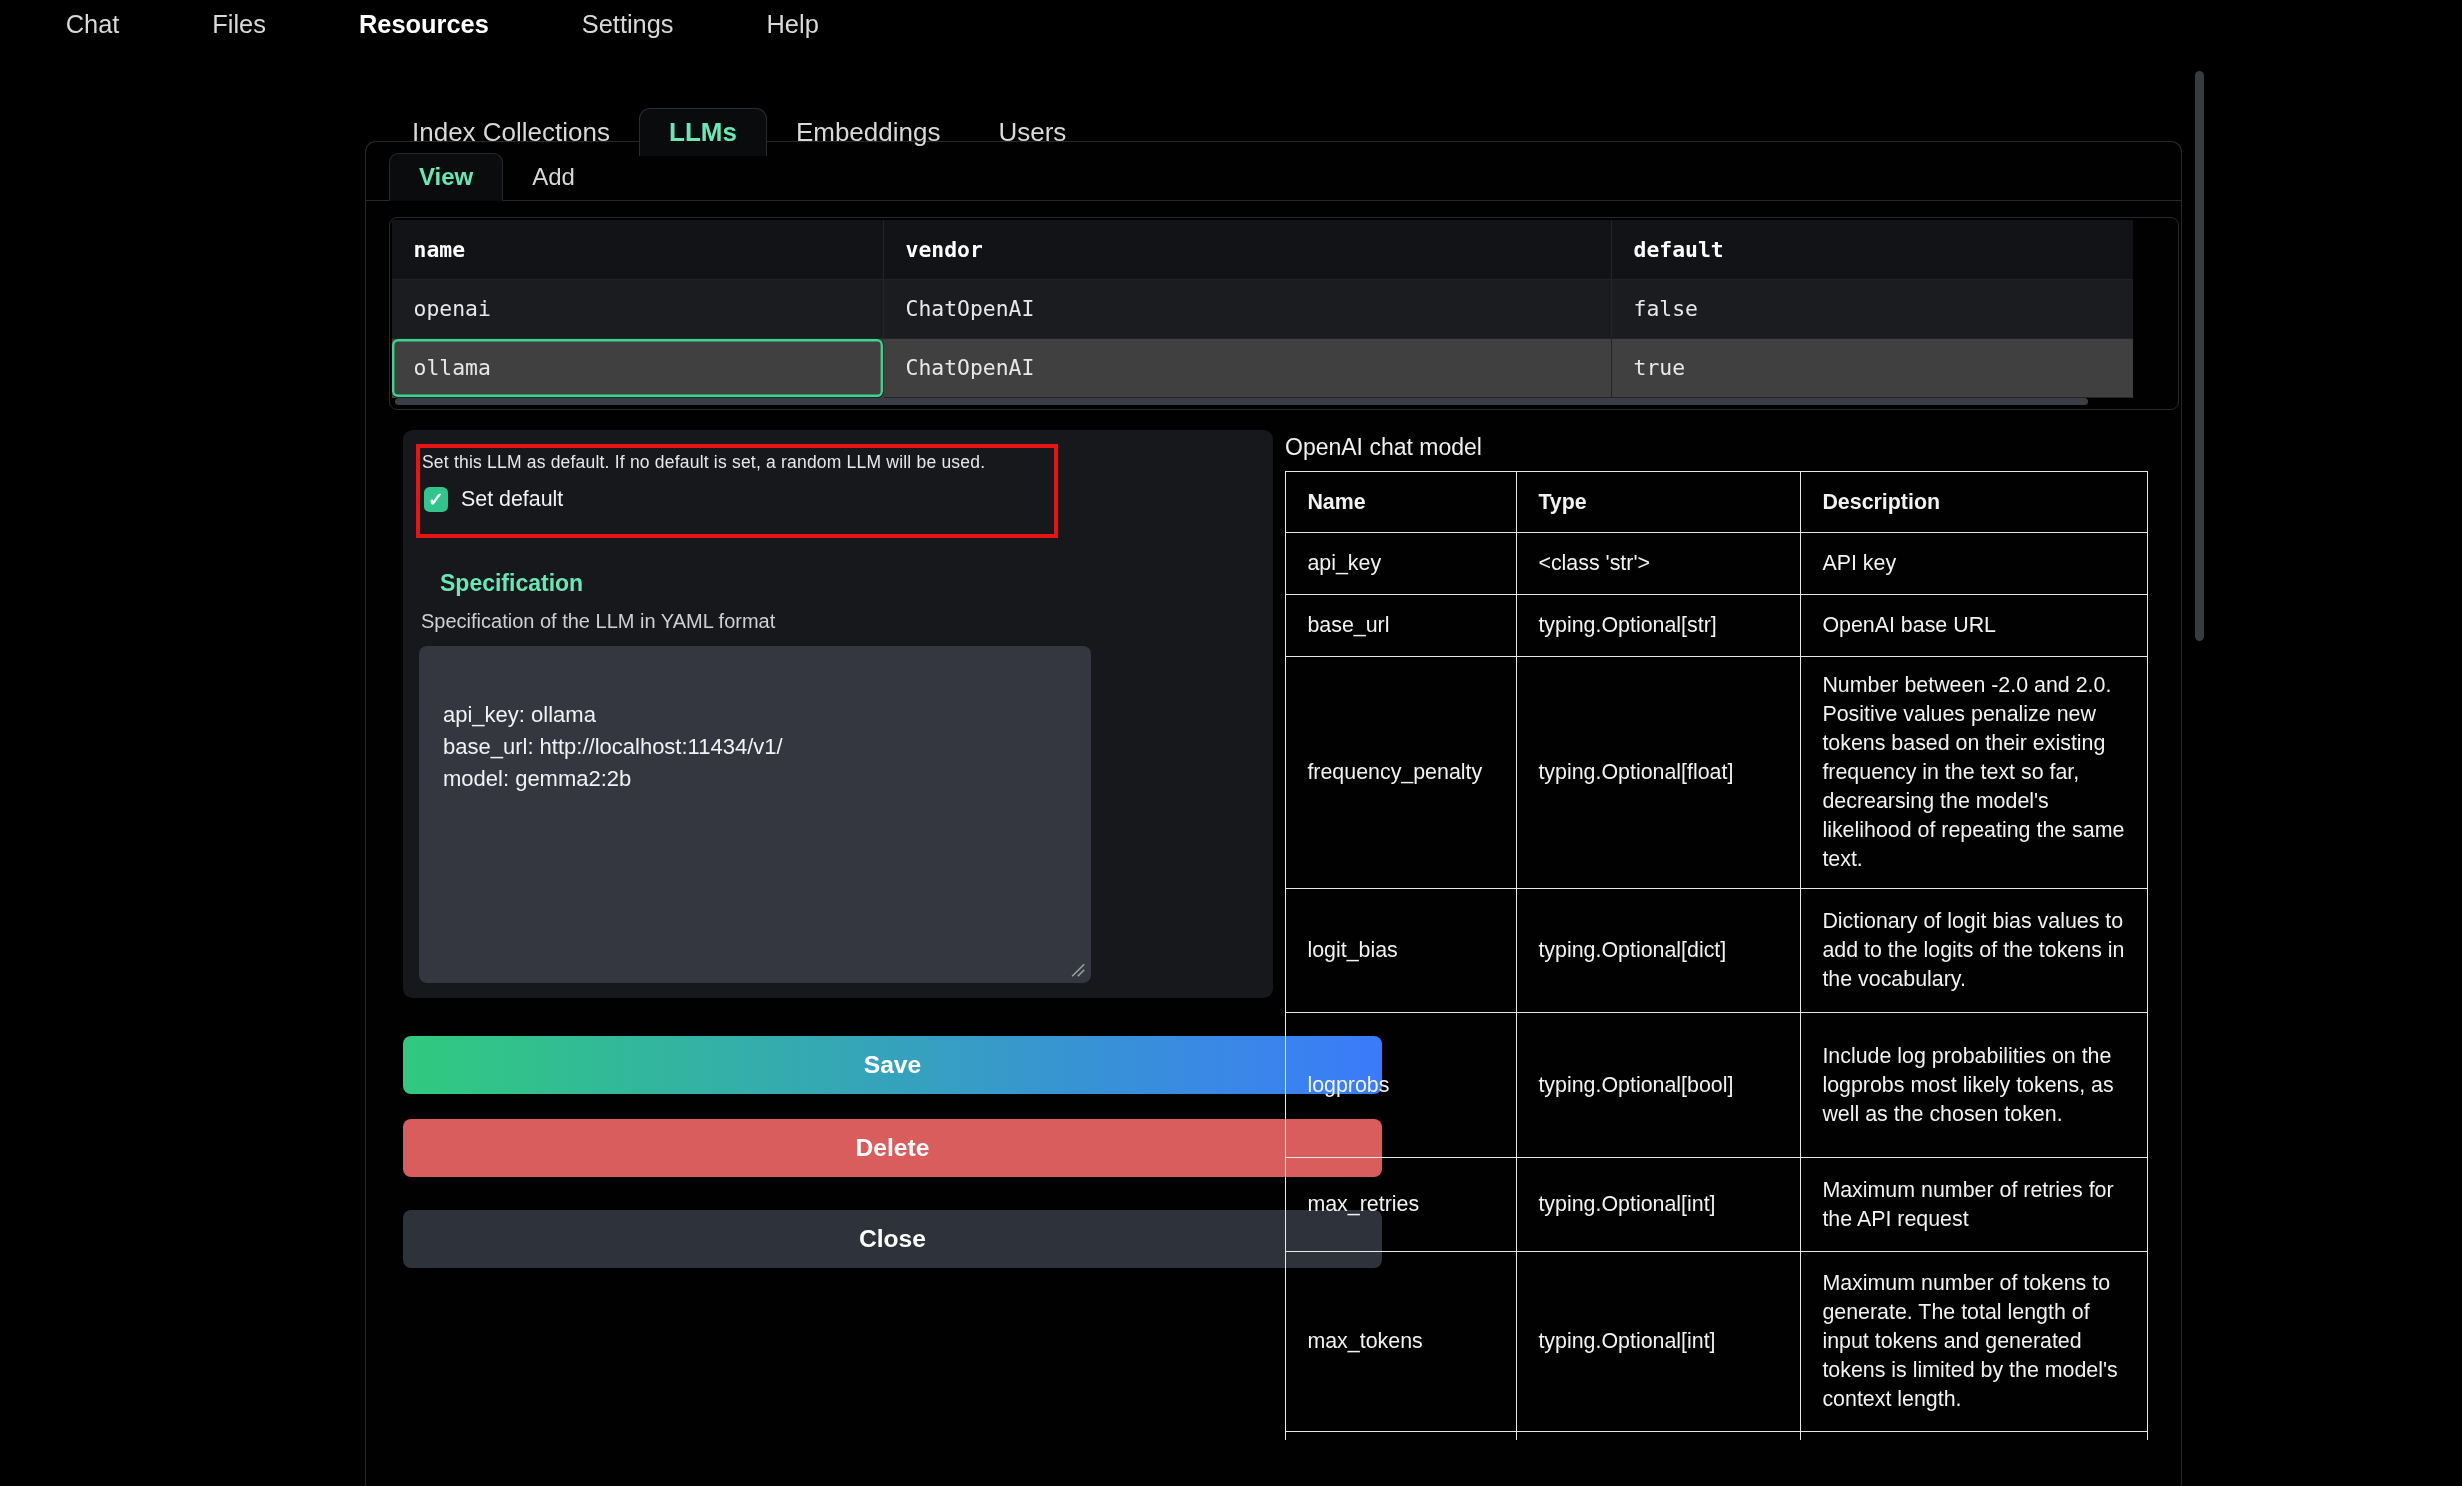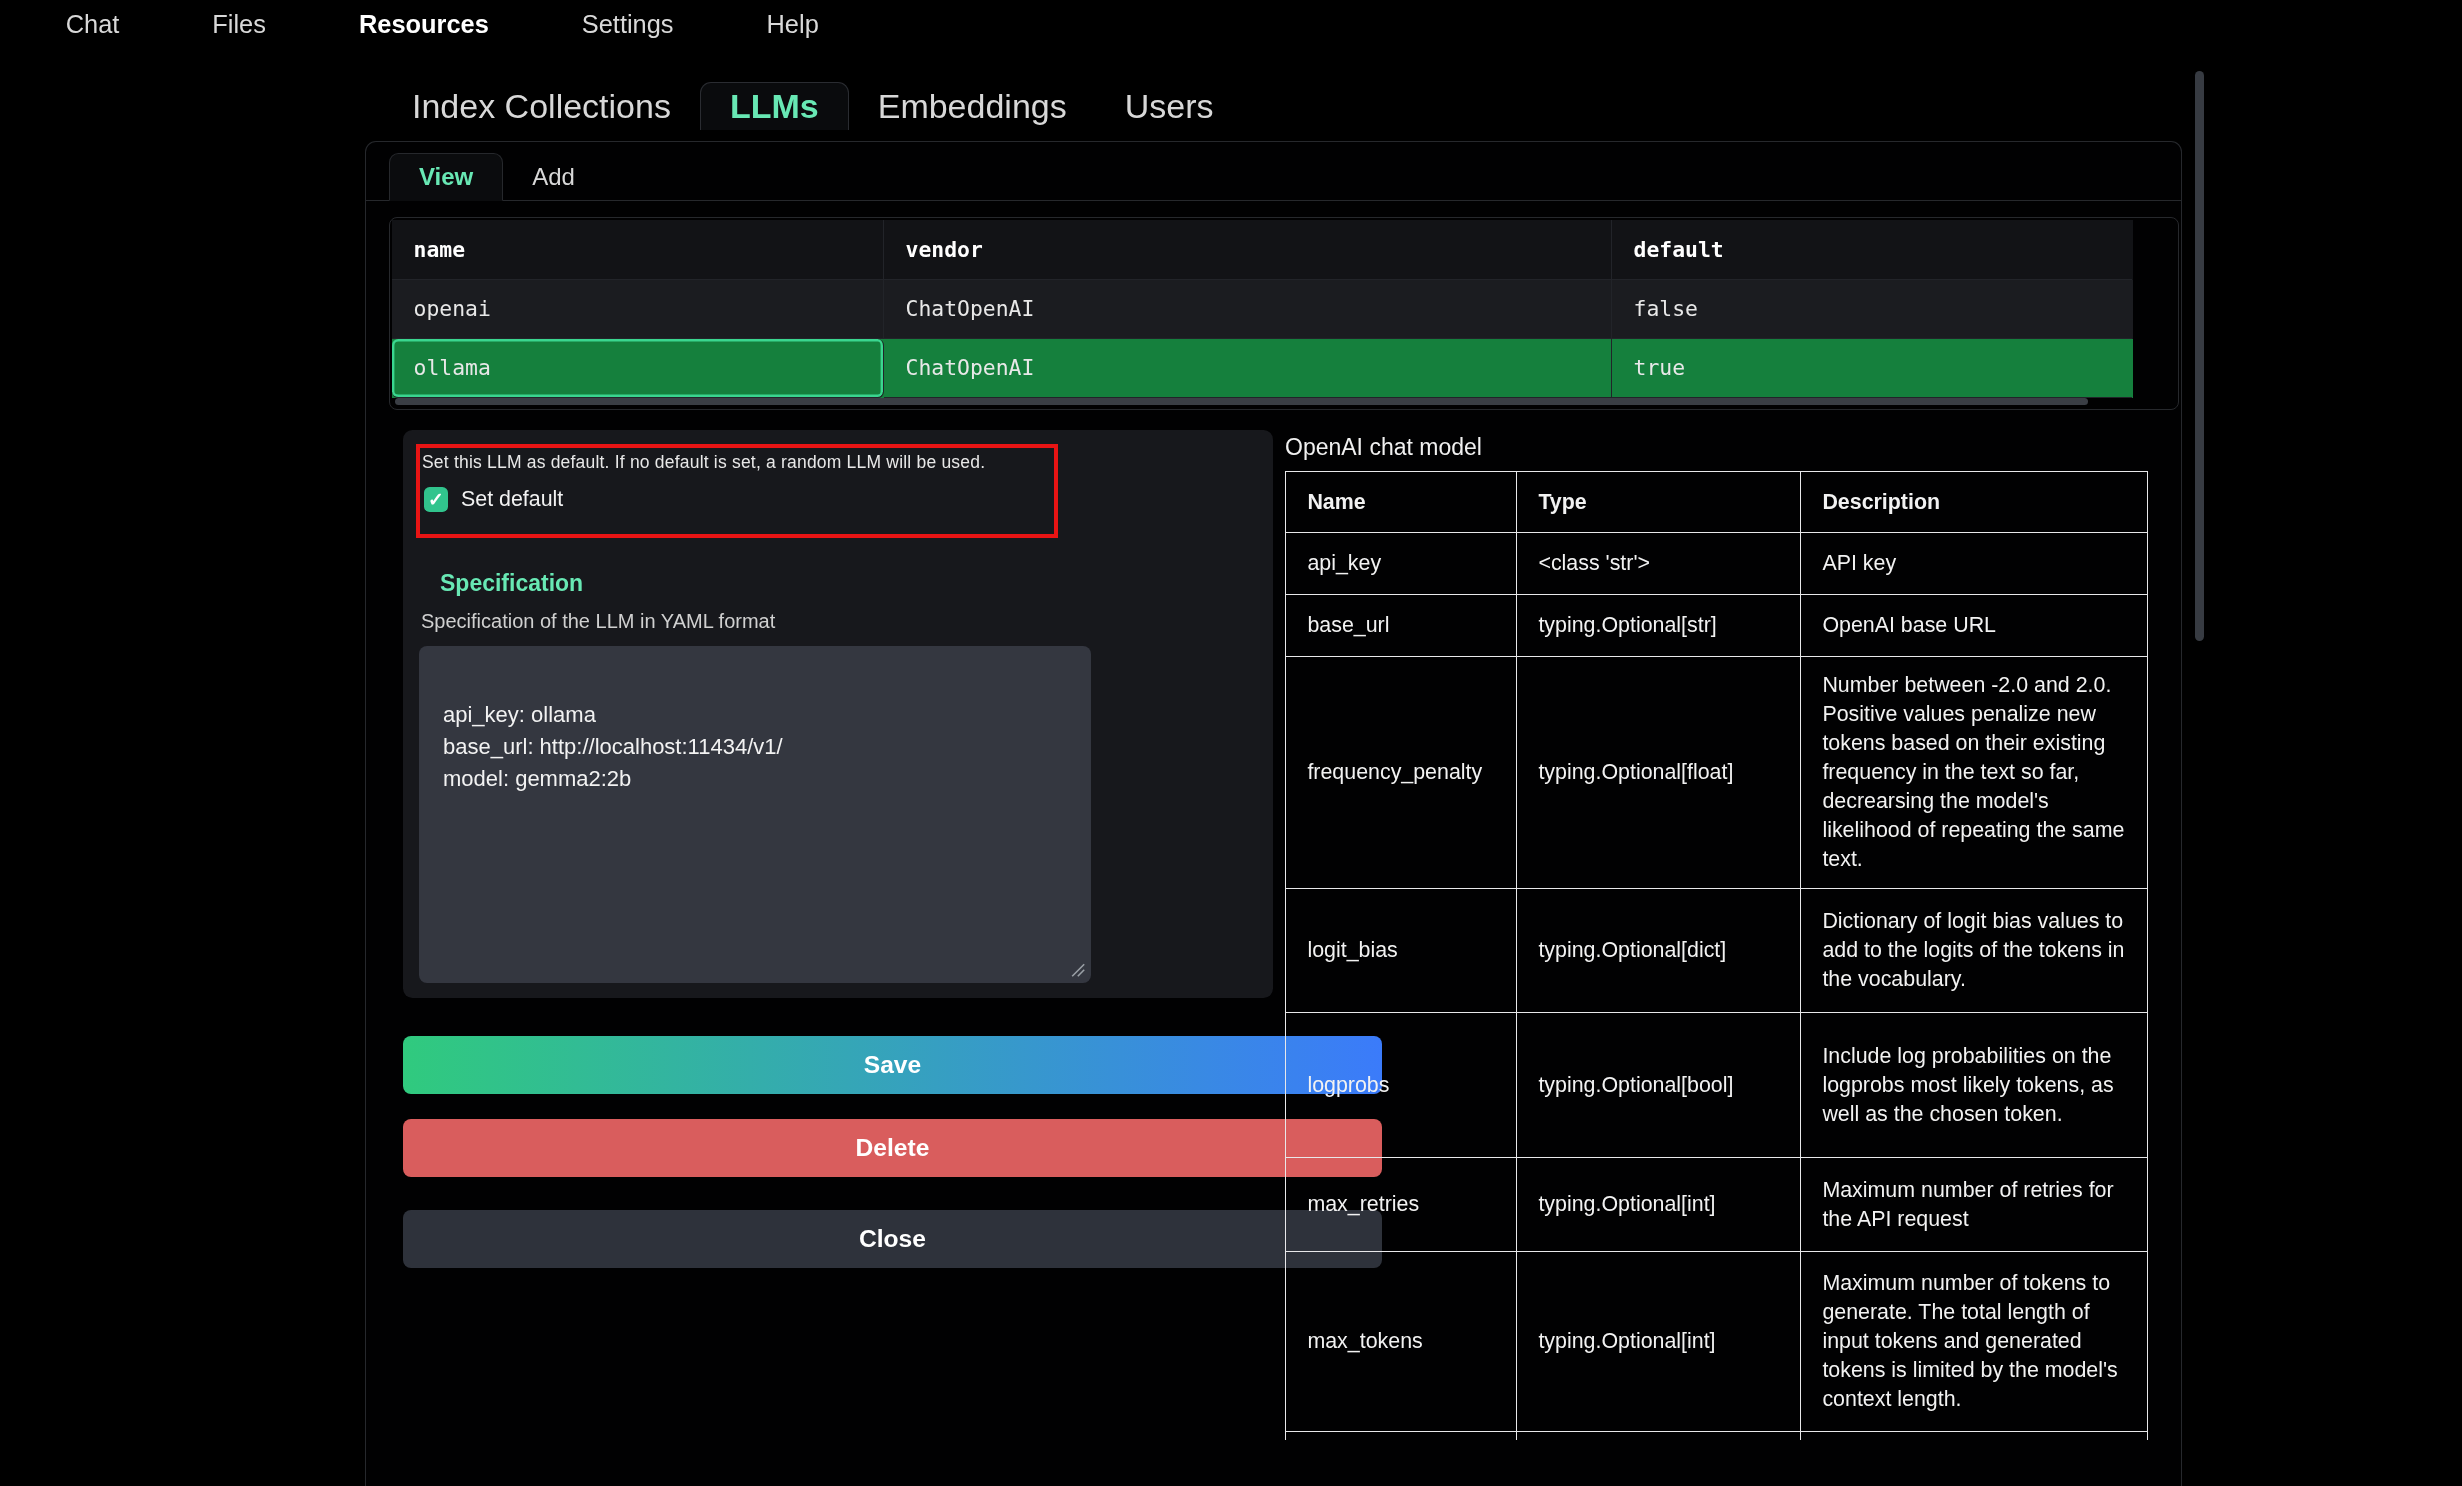--- a/index.html
+++ b/index.html
@@ -7,22 +7,22 @@
               font-family:"Liberation Sans", sans-serif; color:#ececec; }
   body { position:relative; }
 
   
   .topnav { position:absolute; left:20.7px; top:9.5px; display:flex; gap:48px;
             font-size:25.4px; color:#d9d9d9; }
   .topnav .nav-item { cursor:pointer;margin-left:45px; }
   .topnav .nav-item.active { color:#ffffff; font-weight:700; }
 
   
-  .tabbar { position:absolute; left:383px; top:82px; height:48px; display:flex;
-            align-items:flex-end; font-size:34px; color:#d8d8d8; z-index:3; }
+  .tabbar { position:absolute; left:383px; top:108px; height:48px; display:flex;
+            align-items:flex-end; font-size:26px; color:#d8d8d8; z-index:3; }
   .tab { padding:0 29px; height:48px; display:flex; align-items:center; cursor:pointer; }
   .tab.active { color:#68e8b4; font-weight:600; background:#0a0b0d;
                 border:0.8px solid #2a2c31; border-bottom:none;
                 border-radius:11px 11px 0 0; }
 
   
   .panel { position:absolute; left:365px; top:141px; width:1817px; height:1398px;
            background:#010102; border:0.8px solid #26282c; border-radius:11px;
            border-bottom:none; }
 
@@ -36,21 +36,21 @@
                    border-radius:9.5px 9.5px 0 0; }
 
   
   .llm-table-container { position:absolute; left:23px; top:75px; width:1790px; height:193px;
                          border:0.8px solid #26282c; border-radius:8px; overflow:hidden; }
   .llm-table { position:absolute; left:1.6px; top:1.6px; width:1741px;
                font-family:"DejaVu Sans Mono", monospace; font-size:21.4px; color:#e8e8e8; }
   .lrow { display:grid; grid-template-columns:492px 728px 520px; }
   .lrow.header { height:60px; background:#121316; font-weight:700; color:#fff; }
   .lrow.r0 { height:59px; background:#1b1c20; }
-  .lrow.r1 { height:59px; background:#15803d; }
+  .lrow.r1 { height:59px; background:#404040; }
   .lcell { display:flex; align-items:center; padding-left:22px;
            border-right:0.8px solid #222429; border-bottom:0.8px solid #222429; }
   .lcell:last-child { border-right:none; }
   .lcell.selected { box-shadow:inset 0 0 0 2.4px #3ad68f; border-radius:6.4px; }
   .hscroll-thumb { position:absolute; left:4.8px; top:180px; width:1693px; height:7.1px;
                    background:#3a3e45; border-radius:4px; cursor:pointer; }
 
   
   .detail-panel { position:absolute; left:37px; top:288px; width:870px; height:568px;
                   background:#17181c; border-radius:9.5px; }

